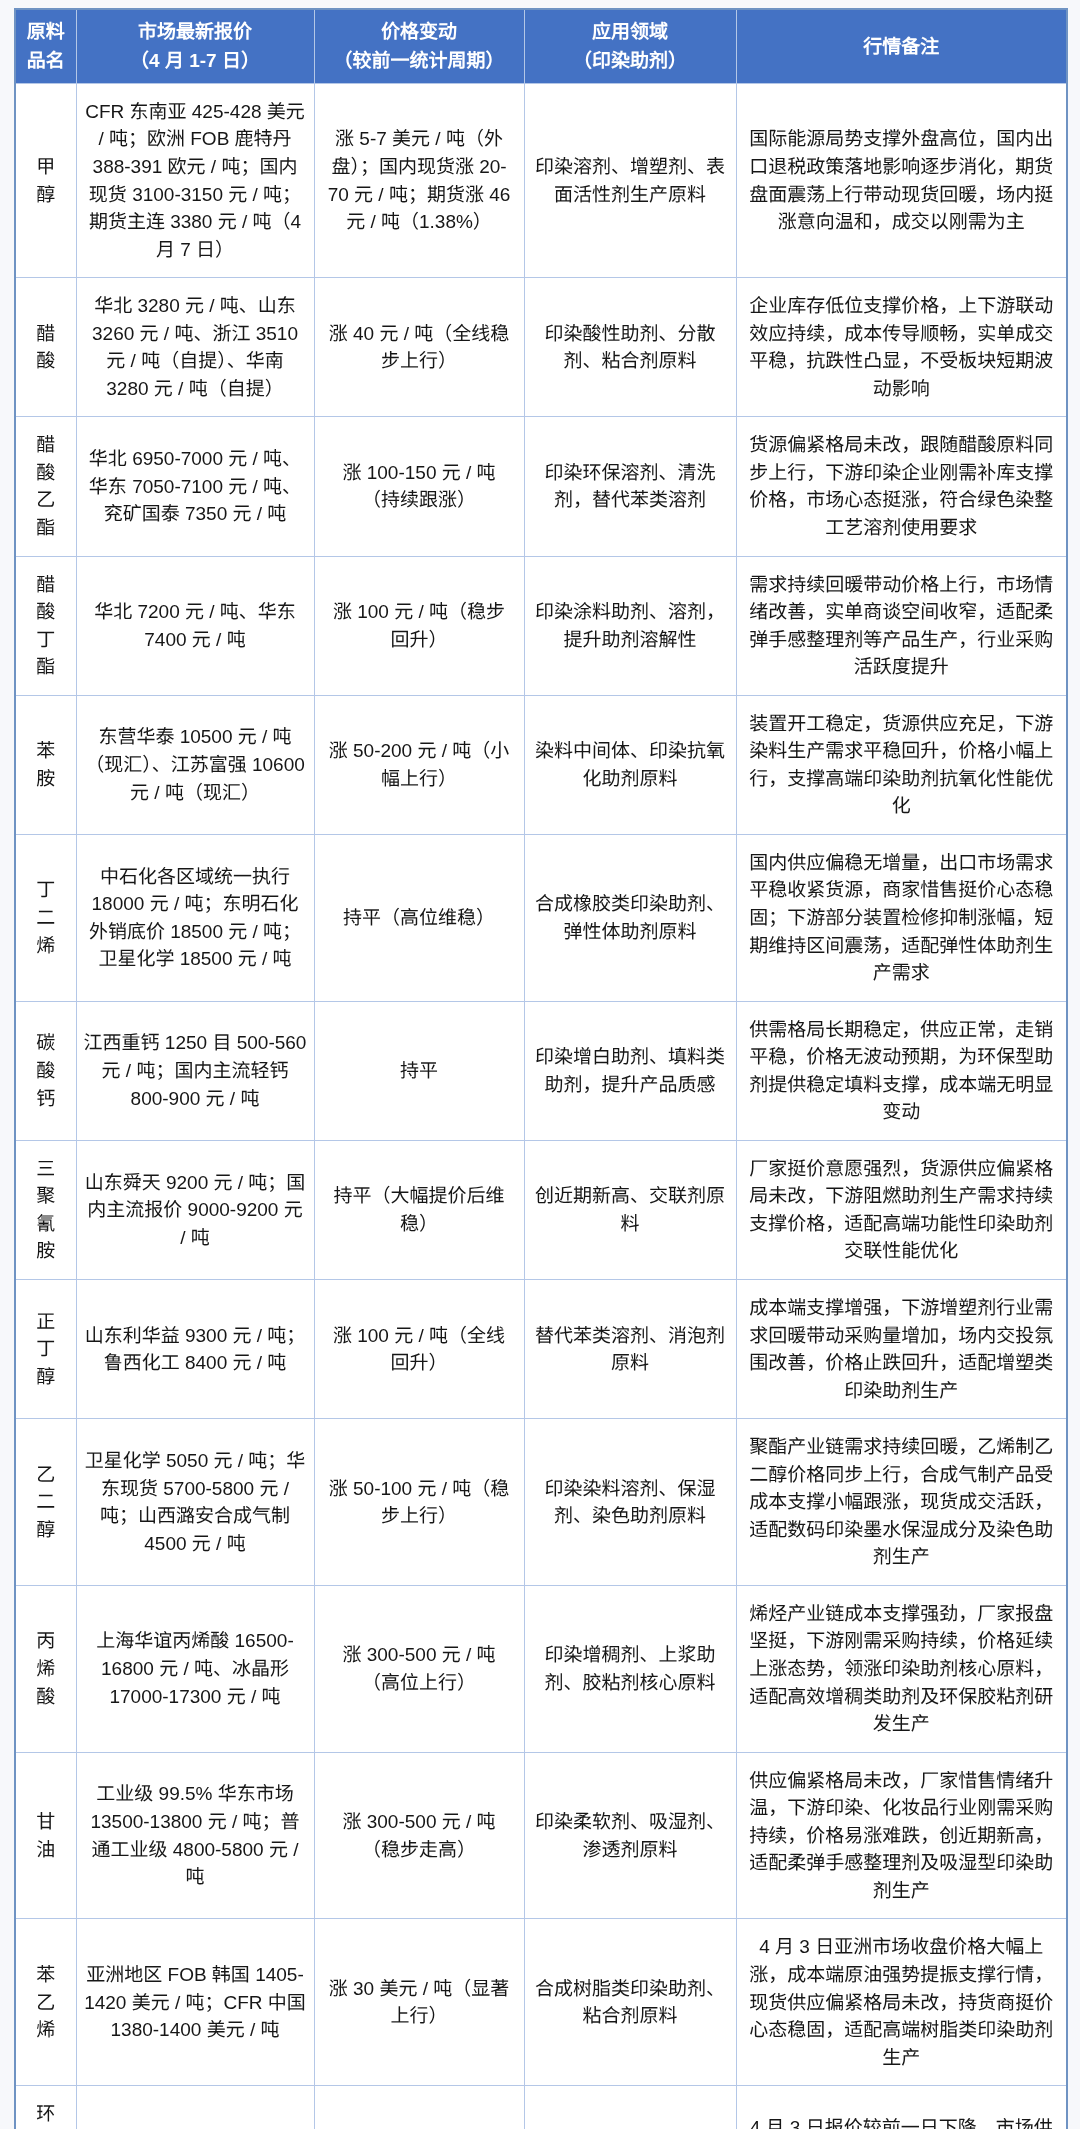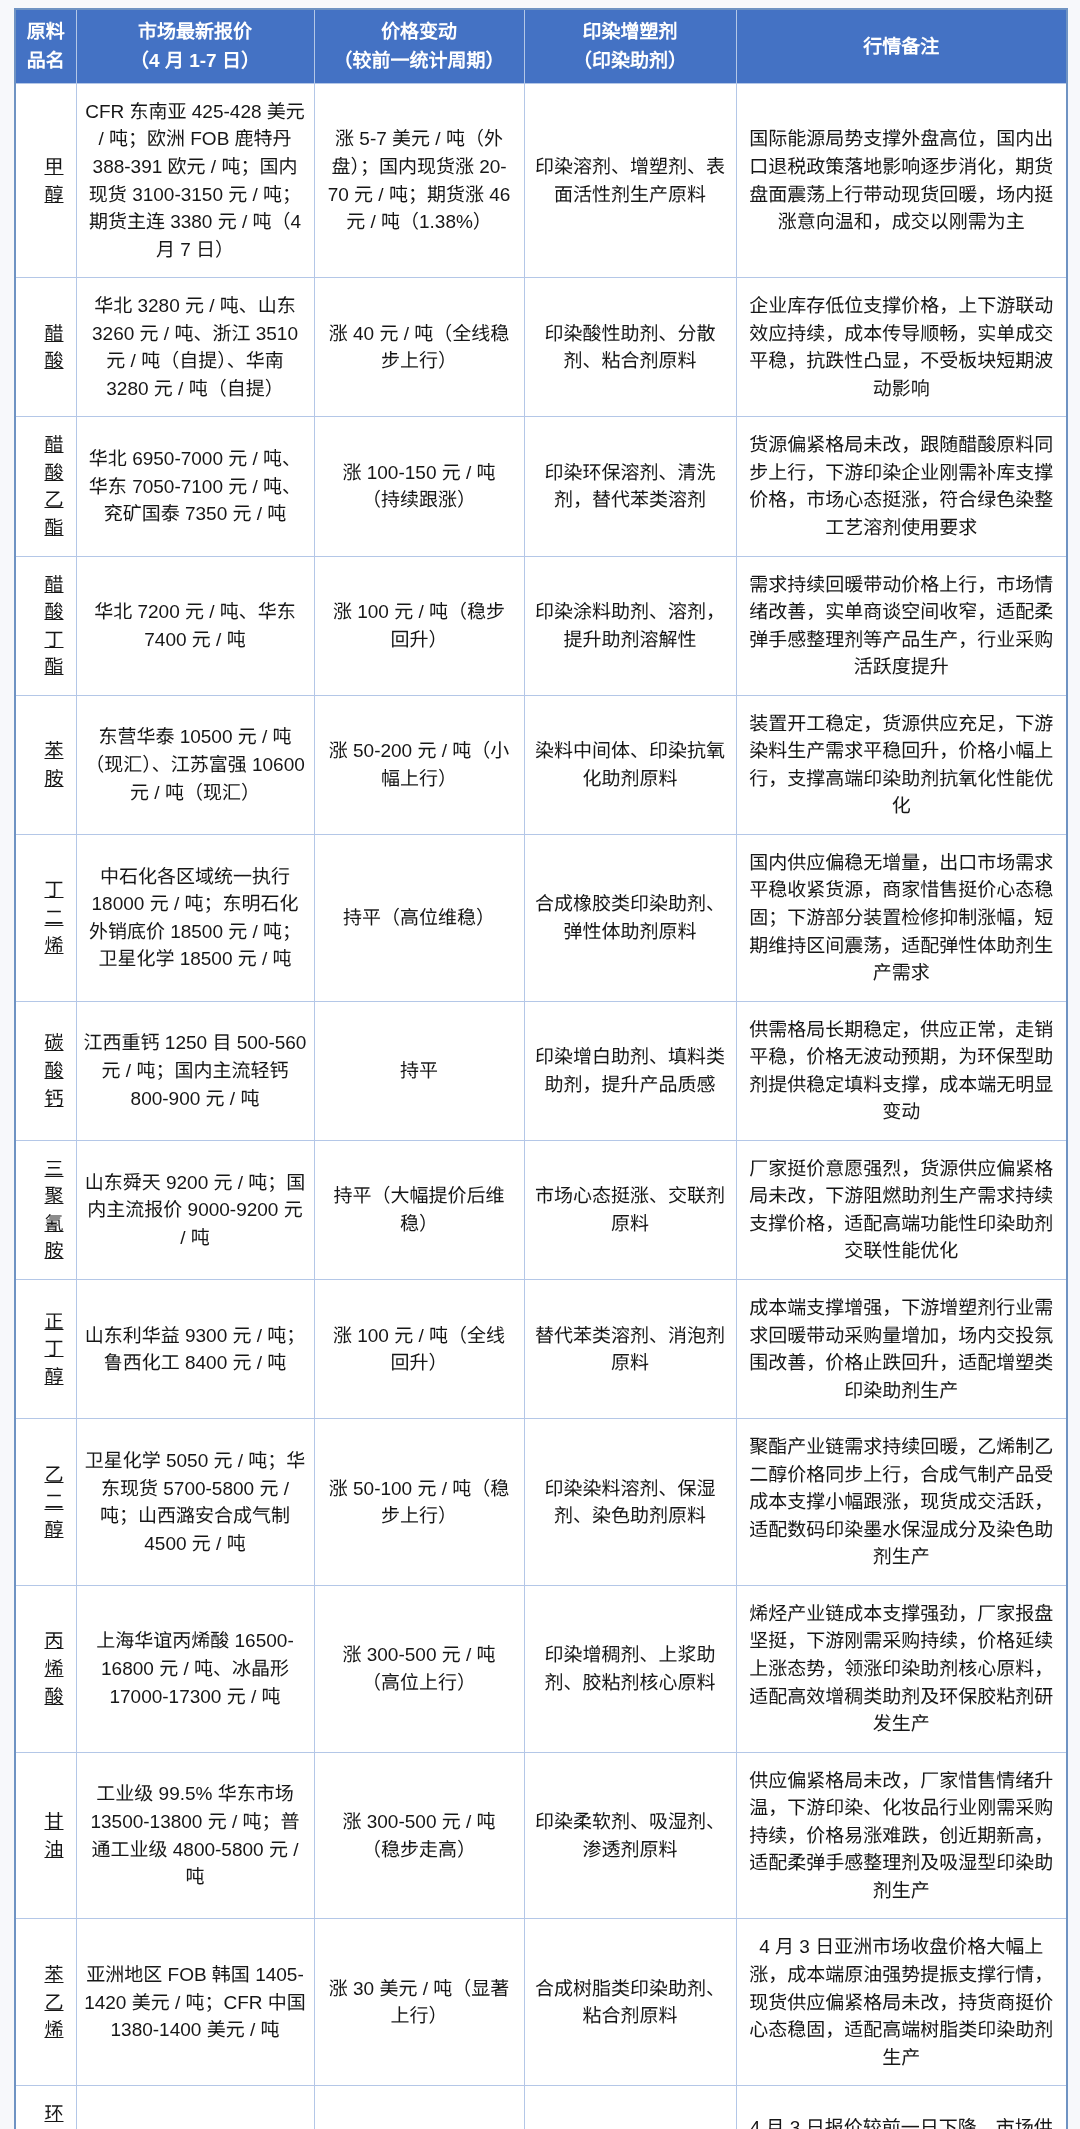--- a/index.html
+++ b/index.html
@@ -41,23 +41,22 @@
     text-align: center;
   }
   tbody td {
     font-size: 19px;
     line-height: 1.45;
     padding: 14px 7px;
     overflow-wrap: break-word;
     word-wrap: break-word;
   }
   td.cell-name {
-    text-align: right;
+    text-align: center;
     padding: 14px 12px;
-    text-decoration: underline;
   }
   td.cell-center {
     text-align: center;
     padding-left: 10px;
     padding-right: 10px;
   }
   td.cell-left {
     text-align: center;
   }
   .hdr-line {
@@ -84,21 +83,21 @@
           </th>
           <th>
             <div class="hdr-line">市场最新报价</div>
             <div class="hdr-line">（4 月 1-7 日）</div>
           </th>
           <th>
             <div class="hdr-line">价格变动</div>
             <div class="hdr-line">（较前一统计周期）</div>
           </th>
           <th>
-            <div class="hdr-line">印染增塑剂</div>
+            <div class="hdr-line">应用领域</div>
             <div class="hdr-line">（印染助剂）</div>
           </th>
           <th>
             <div class="hdr-line">行情备注</div>
           </th>
         </tr>
     </thead>
     <tbody id="table-body">
         <tr>
           <td class="cell-name">甲醇</td>
@@ -146,21 +145,21 @@
           <td class="cell-name">碳酸钙</td>
           <td class="cell-left">江西重钙 1250 目 500-560 元 / 吨；国内主流轻钙 800-900 元 / 吨</td>
           <td class="cell-center">持平</td>
           <td class="cell-left">印染增白助剂、填料类助剂，提升产品质感</td>
           <td class="cell-left">供需格局长期稳定，供应正常，走销平稳，价格无波动预期，为环保型助剂提供稳定填料支撑，成本端无明显变动</td>
         </tr>
         <tr>
           <td class="cell-name">三聚氰胺</td>
           <td class="cell-left">山东舜天 9200 元 / 吨；国内主流报价 9000-9200 元 / 吨</td>
           <td class="cell-center">持平（大幅提价后维稳）</td>
-          <td class="cell-left">市场心态挺涨、交联剂原料</td>
+          <td class="cell-left">创近期新高、交联剂原料</td>
           <td class="cell-left">厂家挺价意愿强烈，货源供应偏紧格局未改，下游阻燃助剂生产需求持续支撑价格，适配高端功能性印染助剂交联性能优化</td>
         </tr>
         <tr>
           <td class="cell-name">正丁醇</td>
           <td class="cell-left">山东利华益 9300 元 / 吨；鲁西化工 8400 元 / 吨</td>
           <td class="cell-center">涨 100 元 / 吨（全线回升）</td>
           <td class="cell-left">替代苯类溶剂、消泡剂原料</td>
           <td class="cell-left">成本端支撑增强，下游增塑剂行业需求回暖带动采购量增加，场内交投氛围改善，价格止跌回升，适配增塑类印染助剂生产</td>
         </tr>
         <tr>

